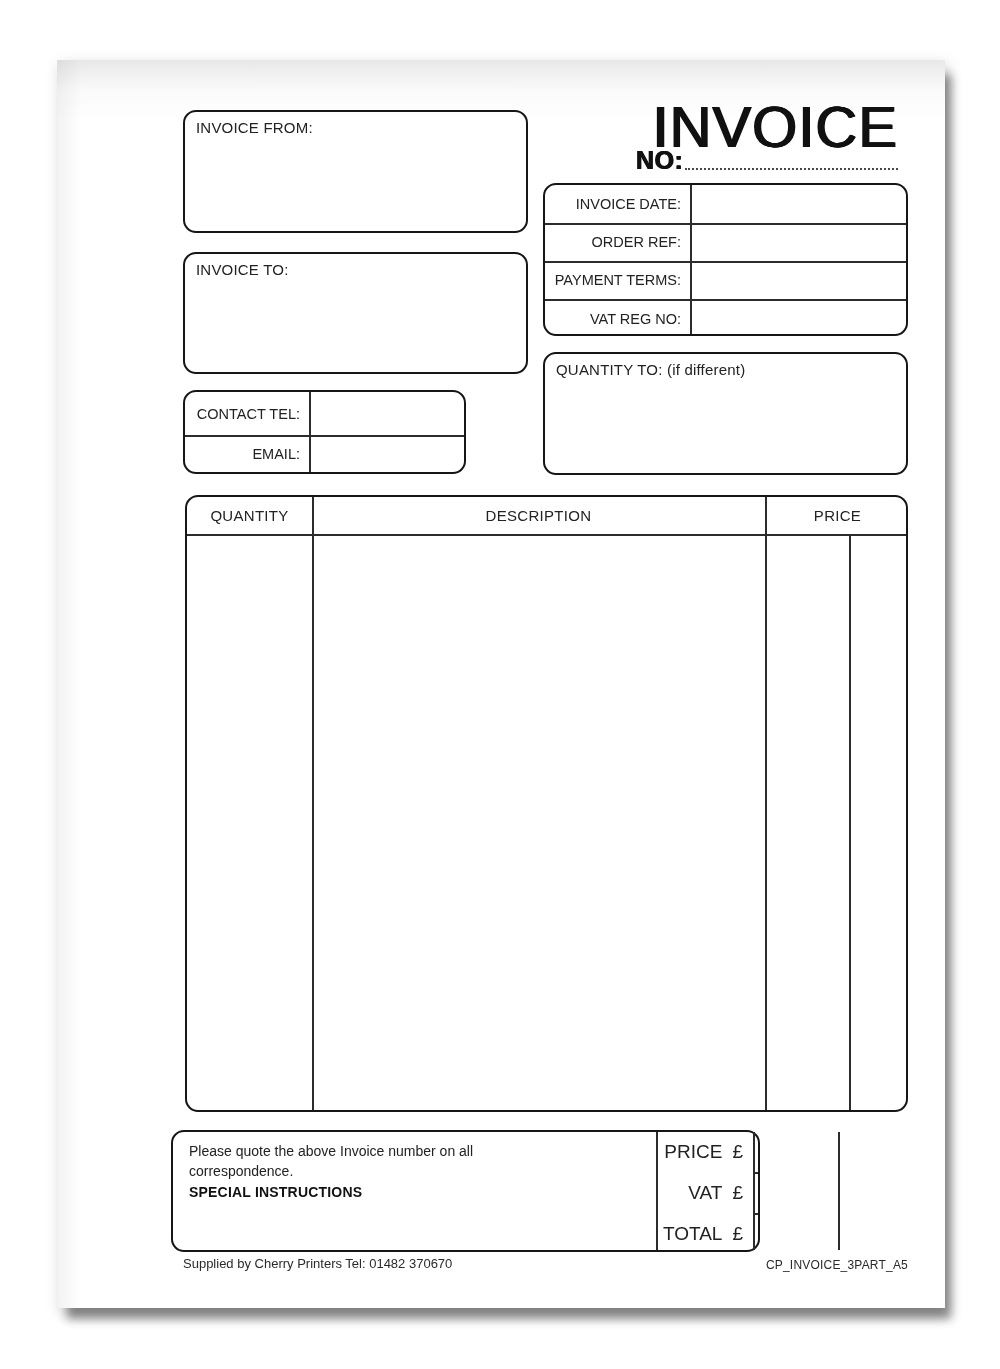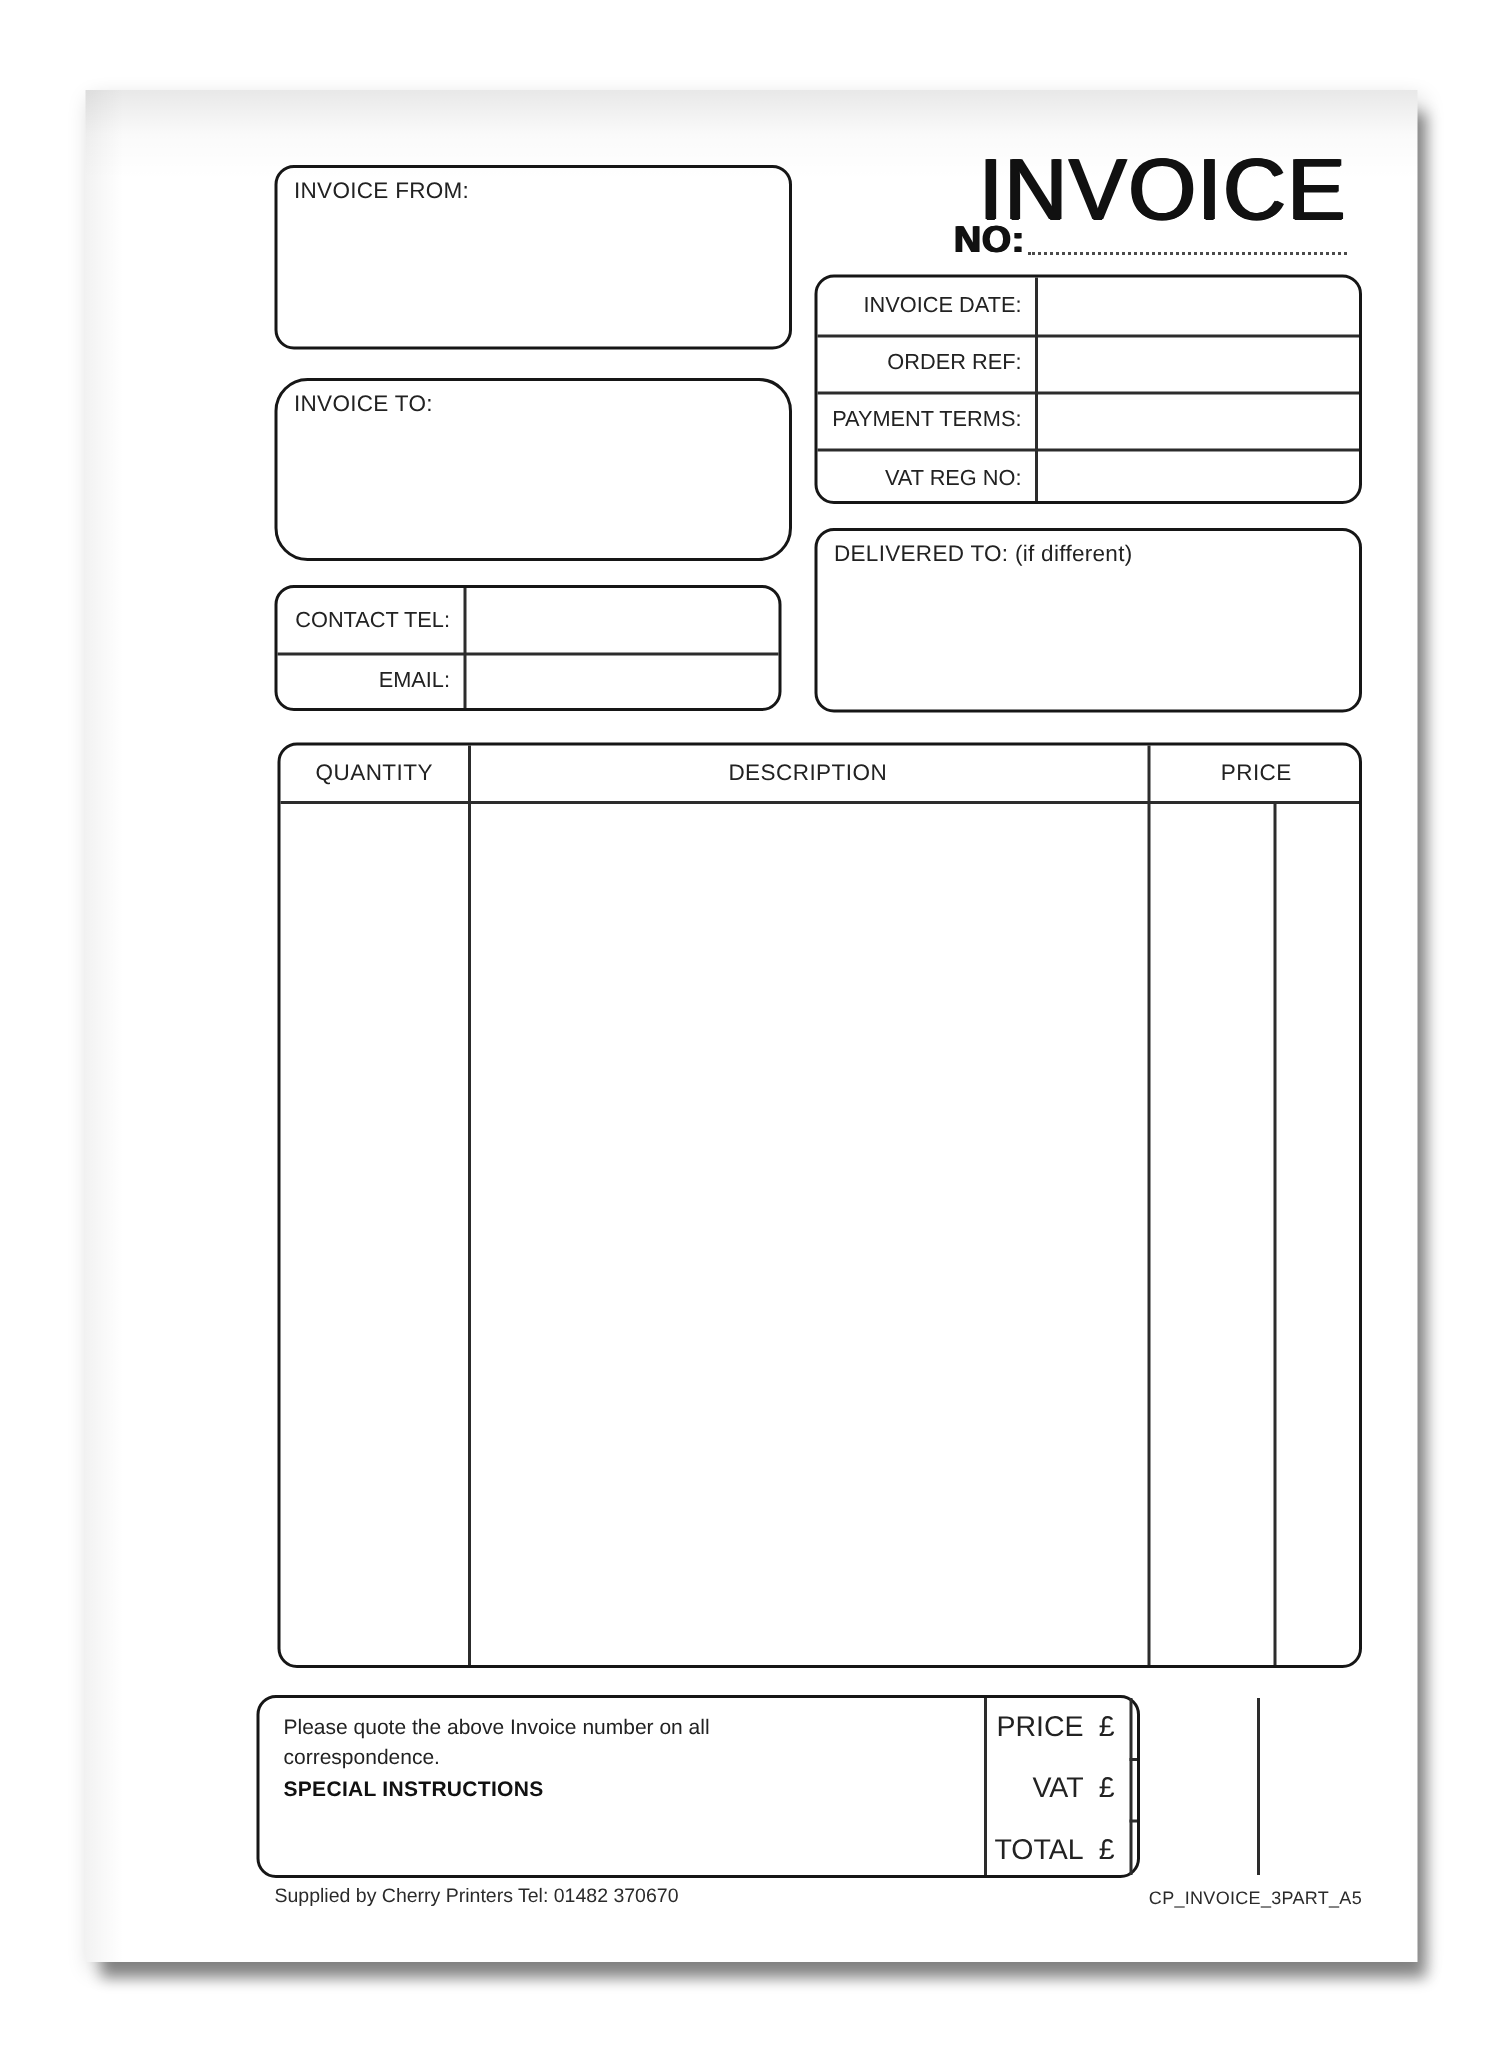--- a/index.html
+++ b/index.html
@@ -35,21 +35,21 @@
   }
   .no-dotted { flex:1; height:0; border-bottom:2.6px dotted #4a4a4a; margin-bottom:3px; margin-left:2px; }
 
   
   .meta-table { left:486px; top:123px; width:365px; height:153px; }
   .meta-row { position:absolute; left:0; width:145px; height:38px; display:flex;
               align-items:center; justify-content:flex-end; padding-right:9px;
               font-size:14.5px; color:#222; }
 
   
-  .contact-box { left:126px; top:330px; width:338px; height:84px;text-align:center; }
+  .contact-box { left:126px; top:330px; width:283px; height:84px;text-align:center; }
   .contact-row { position:absolute; left:0; width:124px; display:flex; align-items:center;
                  justify-content:flex-end; padding-right:9px; font-size:14.5px; color:#222; }
 
   
   .items-table { left:128px; top:435px; width:723px; height:617px; }
   .it-header-cell { position:absolute; top:0; height:37px; display:flex; align-items:center;
                     justify-content:center; font-size:15px; letter-spacing:0.3px; color:#222; }
 
   
   .bottom-box { left:114px; top:1070px; width:589px; height:122px; }
@@ -71,41 +71,41 @@
 
   <div class="no-row">
     <span class="no-label">NO:</span>
     <span class="no-dotted"></span>
   </div>
 
   <div class="obox" style="left:126px; top:50px; width:345px; height:123px;">
     <span class="box-label">INVOICE FROM:</span>
   </div>
 
-  <div class="obox" style="left:126px; top:192px; width:345px; height:122px;border-radius:22px;">
+  <div class="obox" style="left:126px; top:192px; width:345px; height:122px;">
     <span class="box-label">INVOICE TO:</span>
   </div>
 
   <div class="obox meta-table">
     <div class="vline" style="left:145px;"></div>
     <div class="hline" style="top:38px;"></div>
     <div class="hline" style="top:76px;"></div>
     <div class="hline" style="top:114px;"></div>
     <div class="meta-row" style="top:0px;">INVOICE DATE:</div>
     <div class="meta-row" style="top:38px;">ORDER REF:</div>
     <div class="meta-row" style="top:76px;">PAYMENT TERMS:</div>
     <div class="meta-row" style="top:114px; height:39px;">VAT REG NO:</div>
     <div style="position:absolute; left:145px; top:0; right:0; height:38px;"></div>
     <div style="position:absolute; left:145px; top:38px; right:0; height:38px;"></div>
     <div style="position:absolute; left:145px; top:76px; right:0; height:38px;"></div>
     <div style="position:absolute; left:145px; top:114px; right:0; bottom:0;"></div>
   </div>
 
   <div class="obox" style="left:486px; top:292px; width:365px; height:123px;">
-    <span class="box-label">DELIVERED TO: (if different)</span>
+    <span class="box-label">QUANTITY TO: (if different)</span>
   </div>
 
   <div class="obox contact-box">
     <div class="vline" style="left:124px;"></div>
     <div class="hline" style="top:43px;"></div>
     <div class="contact-row" style="top:0; height:43px;">CONTACT TEL:</div>
     <div class="contact-row" style="top:43px; bottom:0;">EMAIL:</div>
     <div style="position:absolute; left:124px; top:0; right:0; height:43px;"></div>
     <div style="position:absolute; left:124px; top:43px; right:0; bottom:0;"></div>
   </div>

